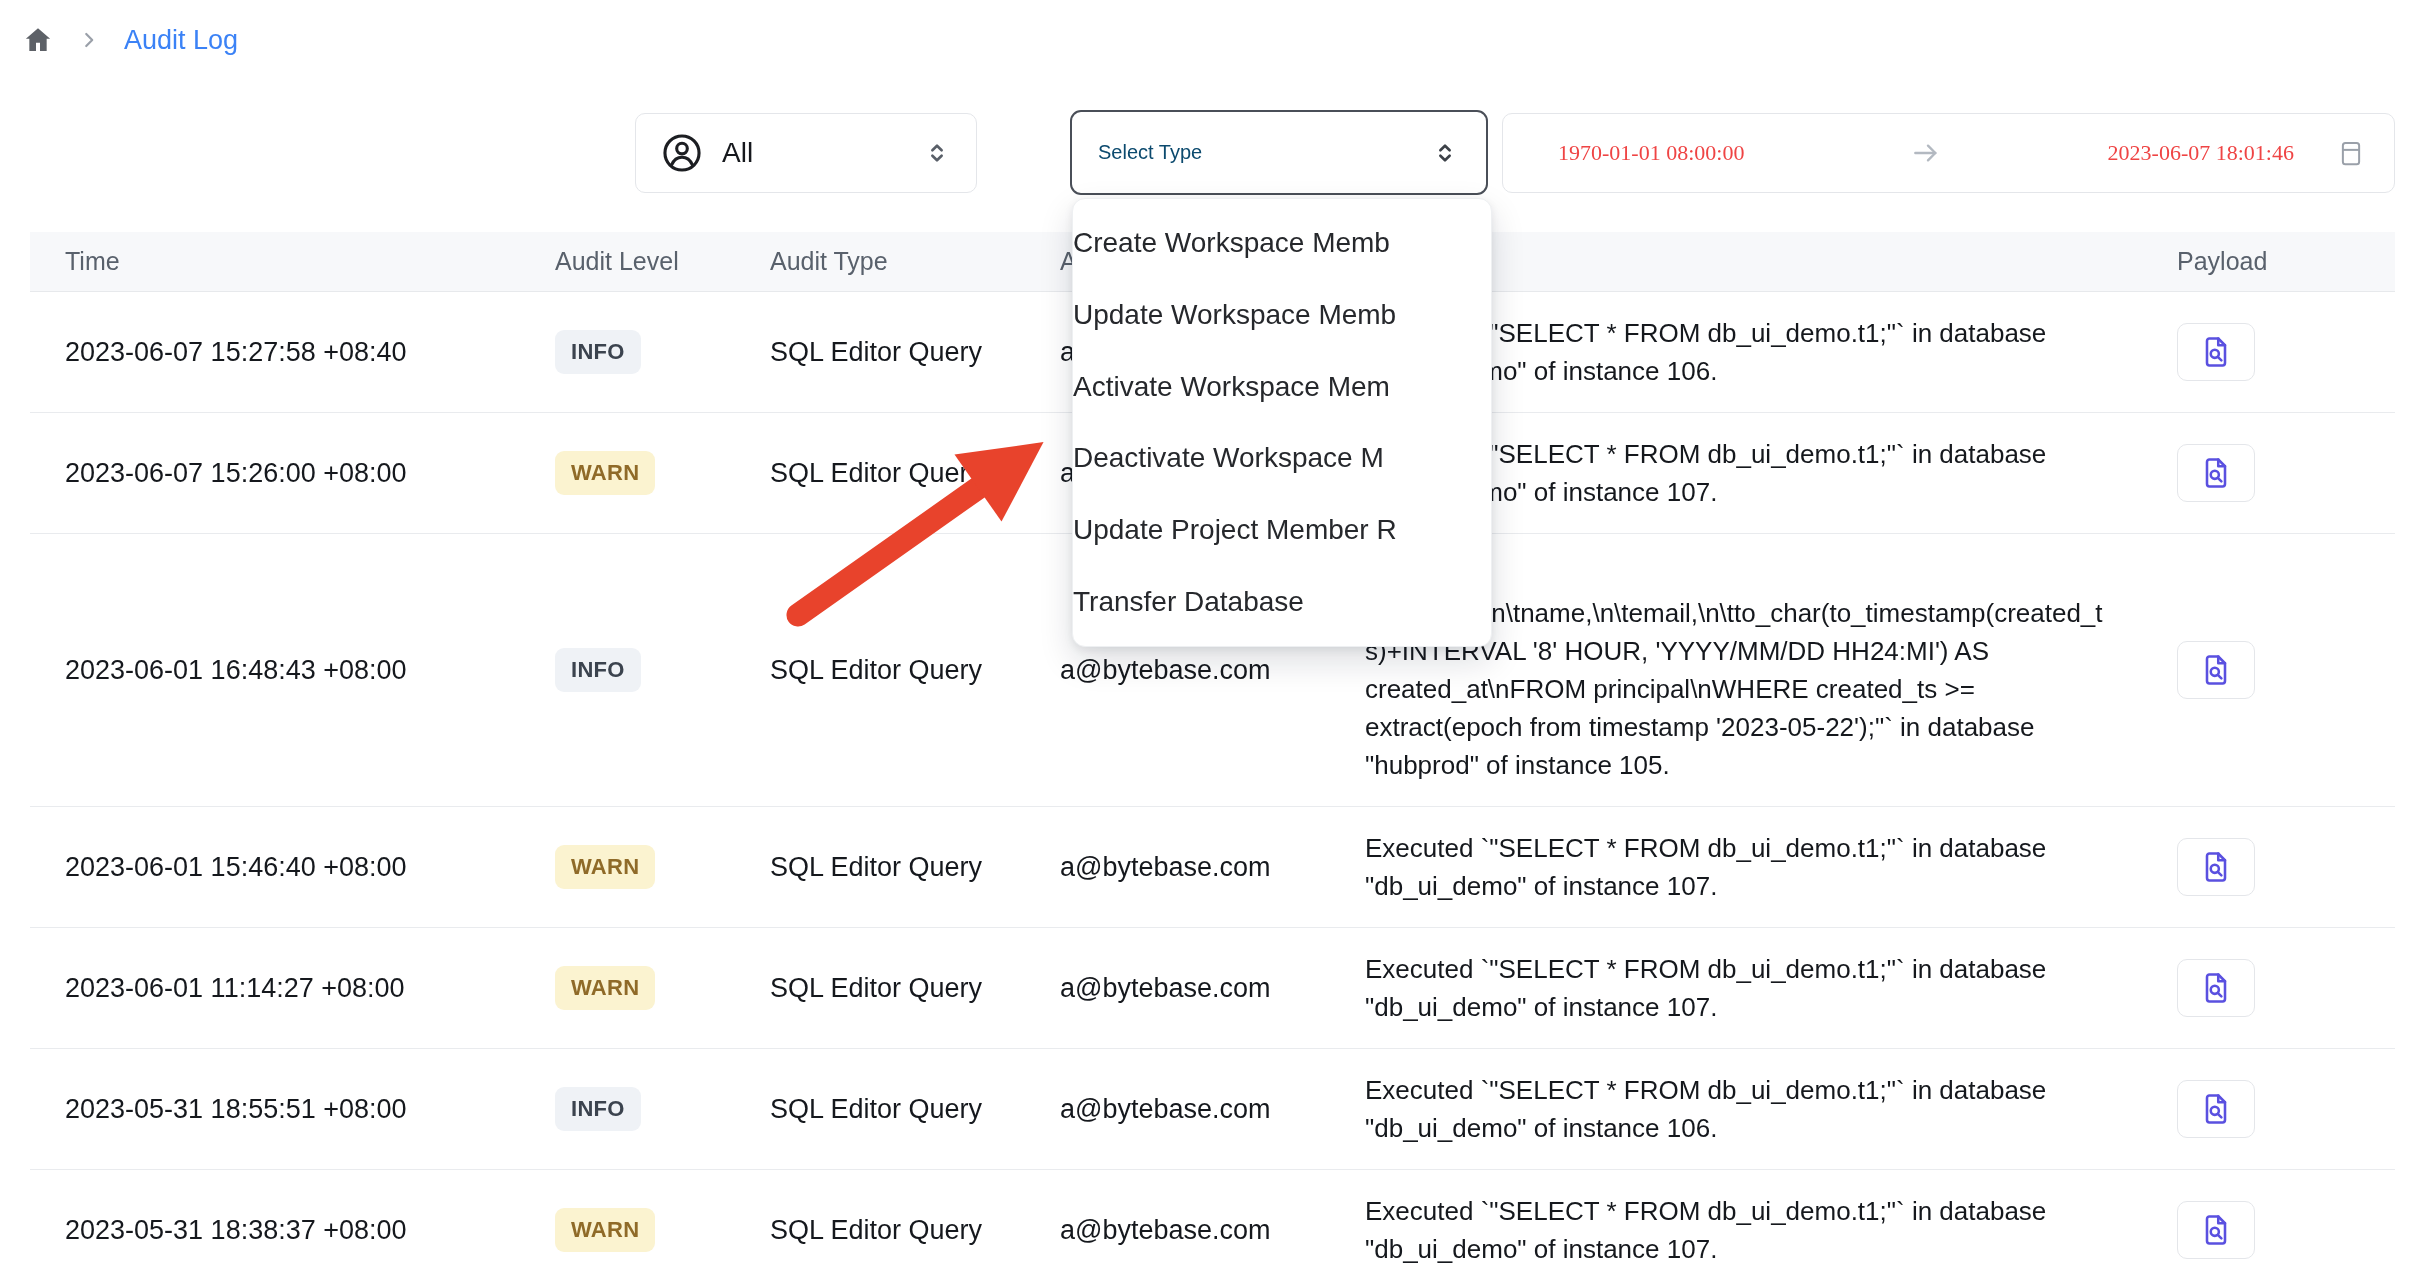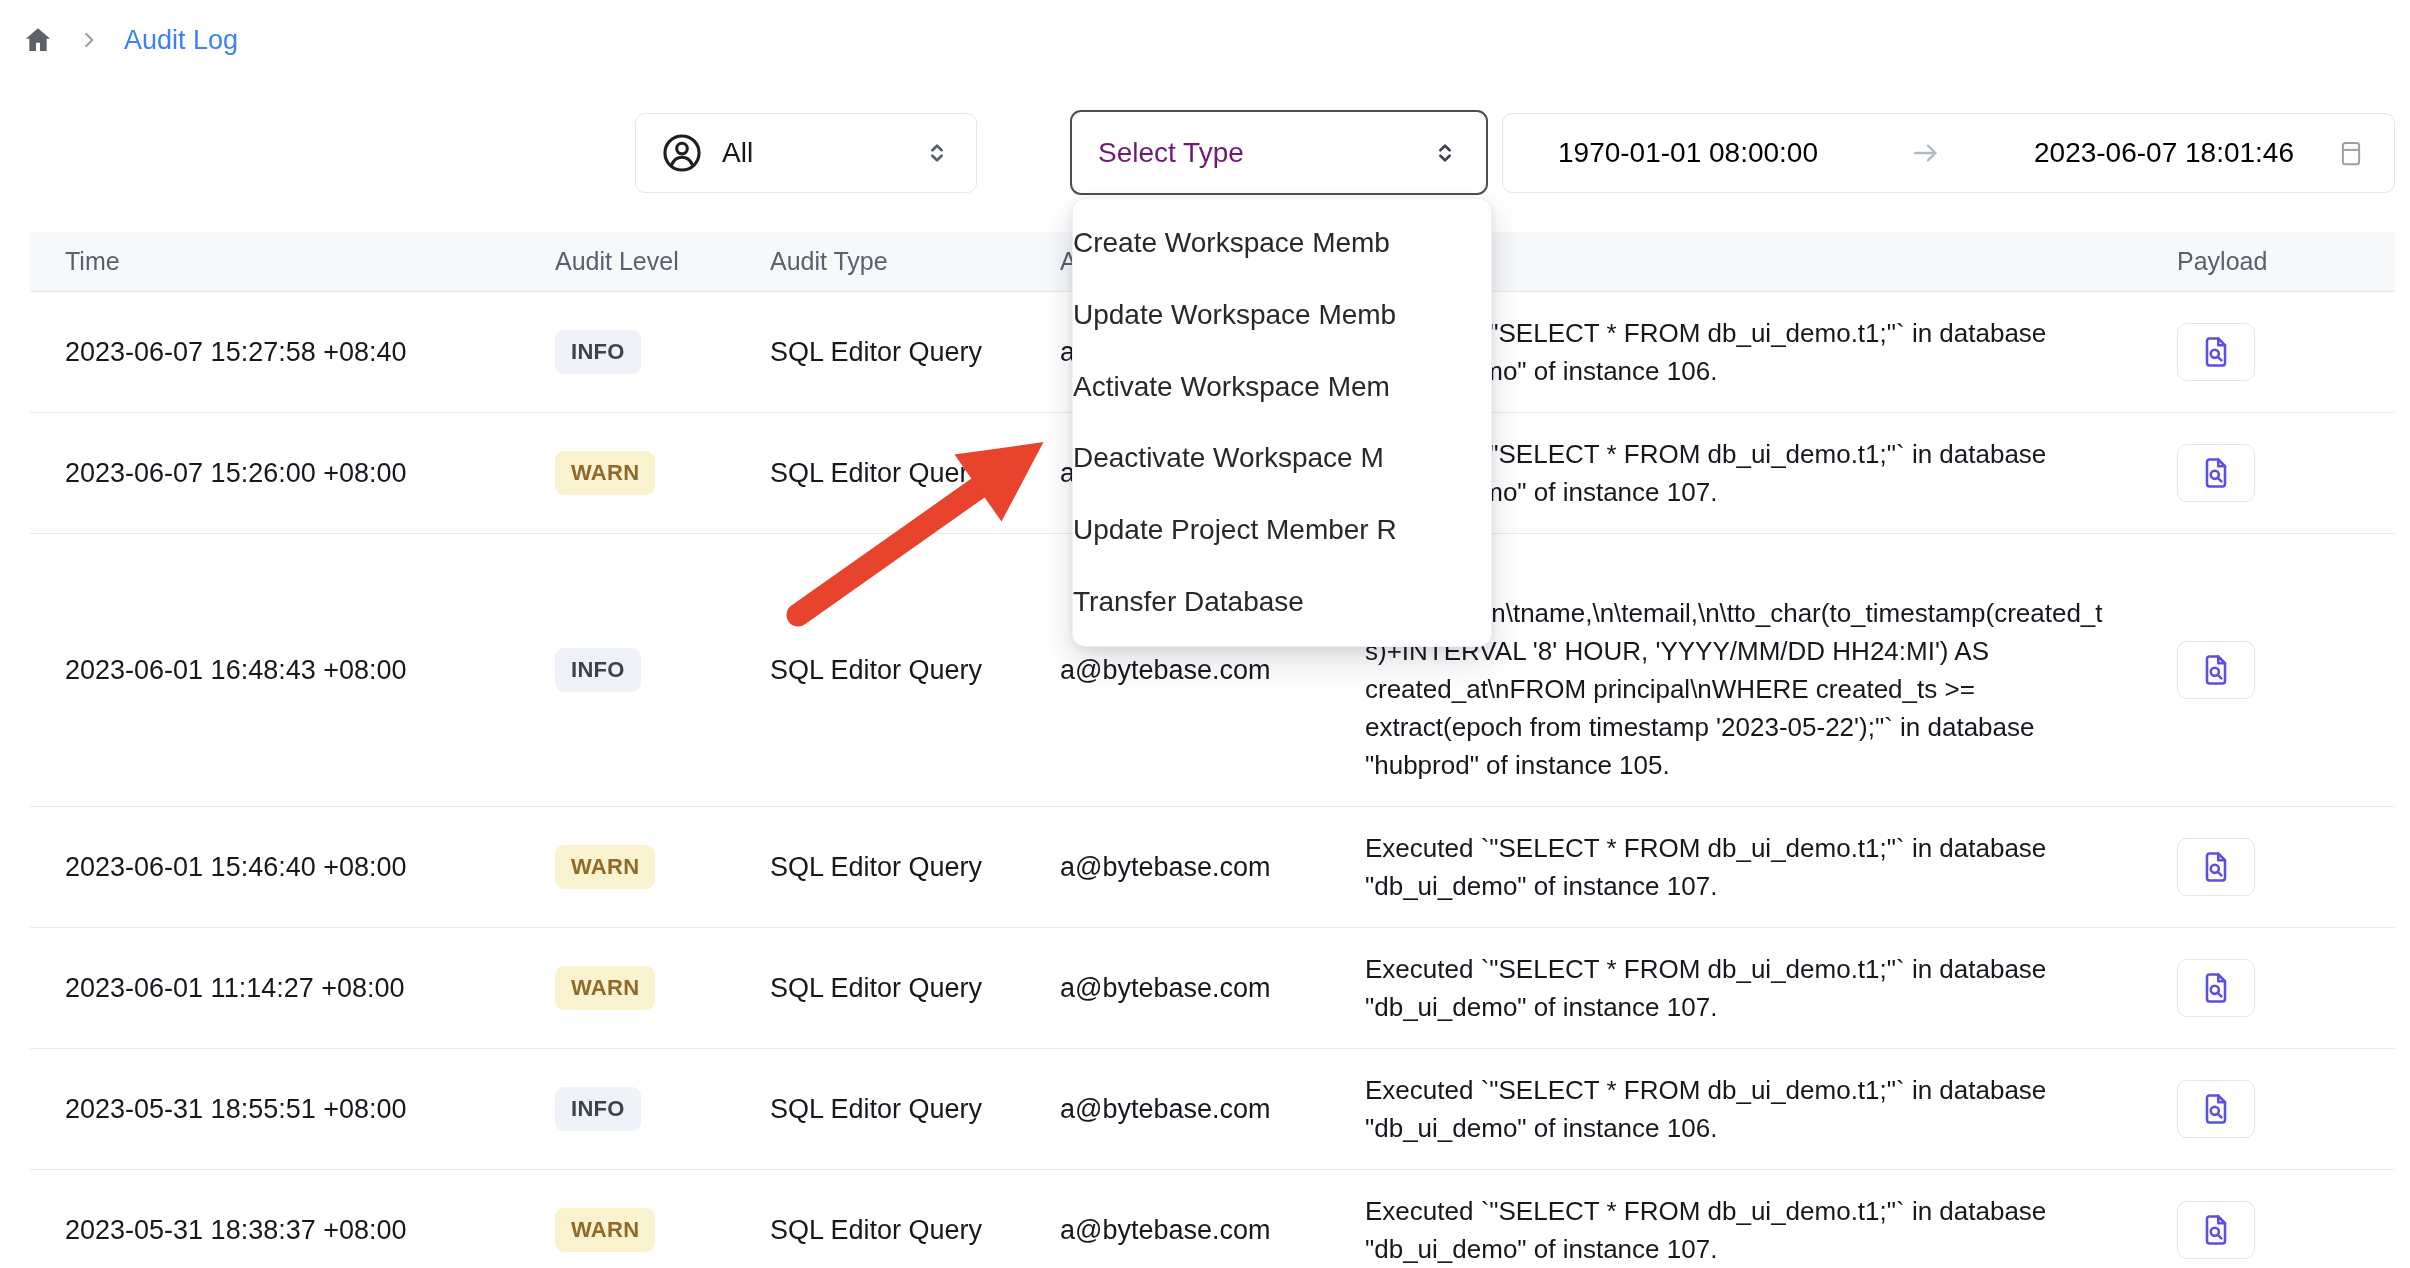--- a/index.html
+++ b/index.html
@@ -8,24 +8,24 @@
 
   
   .breadcrumb{position:absolute;left:22px;top:24px;display:flex;align-items:center;gap:24px;}
   .breadcrumb .title{font-size:27px;font-weight:500;color:#3b82f6;}
 
   
   .sel{position:absolute;display:flex;align-items:center;background:#fff;box-sizing:border-box;}
   .sel-all{left:635px;top:113px;width:342px;height:80px;border:1.5px solid #e4e6ea;border-radius:10px;padding:0 24px;}
   .sel-all .lbl{font-size:28px;margin-left:18px;color:#16181d;}
   .sel-type{left:1070px;top:110px;width:418px;height:85px;border:2.5px solid #4a4f58;border-radius:11px;padding:0 26px;}
-  .sel-type .lbl{font-size:28px;color:#701a75;}
+  .sel-type .lbl{font-size:20px;color:#0c4a6e;}
   .chev{margin-left:auto;flex:0 0 auto;}
   .daterange{left:1502px;top:113px;width:893px;height:80px;border:1.5px solid #e4e6ea;border-radius:10px;padding:0 28px 0 55px;}
-  .daterange .dt{font-size:28px;color:#000000;white-space:nowrap;}
+  .daterange .dt{font-size:22px;color:#ef4444;white-space:nowrap;font-family:Liberation Serif, serif;}
   .daterange .sp{flex:1;}
   .daterange .cal{margin-left:42px;}
 
   
   .table{position:absolute;left:30px;top:232px;width:2365px;}
   .thead,.trow{display:grid;grid-template-columns:515px 215px 290px 305px 800px 240px;align-items:center;box-sizing:border-box;}
   .thead{height:60px;background:#f7f8fa;border-bottom:1px solid #e7e9ec;color:#59616c;font-size:25px;font-weight:500;}
   .trow{min-height:115px;border-bottom:1.5px solid #e9ebee;background:#fff;}
   .c{padding-left:10px;box-sizing:border-box;}
   .c.first{padding-left:35px;}

